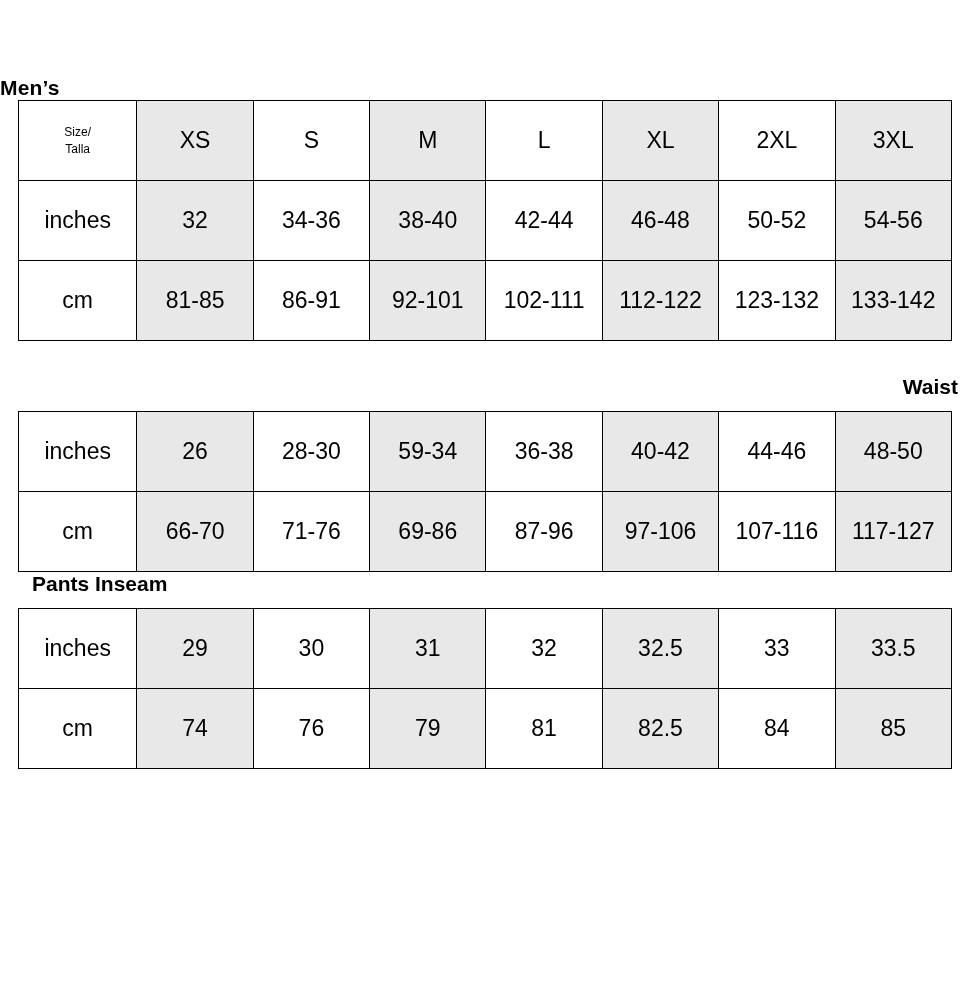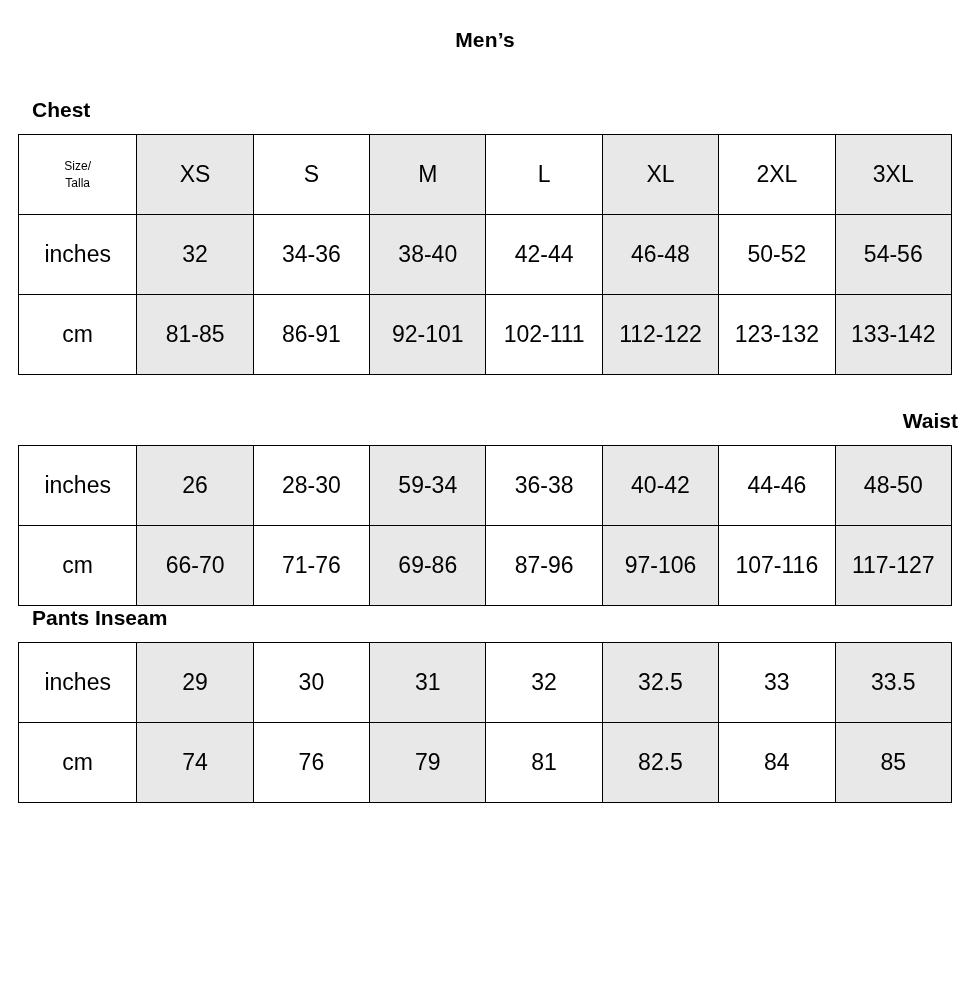--- a/index.html
+++ b/index.html
@@ -14,26 +14,26 @@
     color: #000000;
     overflow: hidden;
   }
   .page {
     position: relative;
     width: 970px;
     height: 987px;
     box-sizing: border-box;
   }
   .doc-title {
-    text-align: center;
     font-size: 21px;
     font-weight: bold;
     color: #000;
     padding-top: 28px;
     letter-spacing: 0.2px;
+    margin-top: 48px;
   }
   .section {
     margin: 0 12px;
   }
   .section-title {
     font-size: 21px;
     font-weight: bold;
     color: #000;
     margin: 0 0 12px 20px;
   }
@@ -82,21 +82,20 @@
   }
 </style>
 </head>
 <body>
 
 <div class="page">
 
   <div class="doc-title">Men’s</div>
 
   <div class="section section-chest">
-    <div class="section-title">Chest</div>
     <table class="size-table">
       <colgroup>
         <col class="c0">
           <col class="cx">
           <col class="cx">
           <col class="cx">
           <col class="cx">
           <col class="cx">
           <col class="cx">
           <col class="cx">

